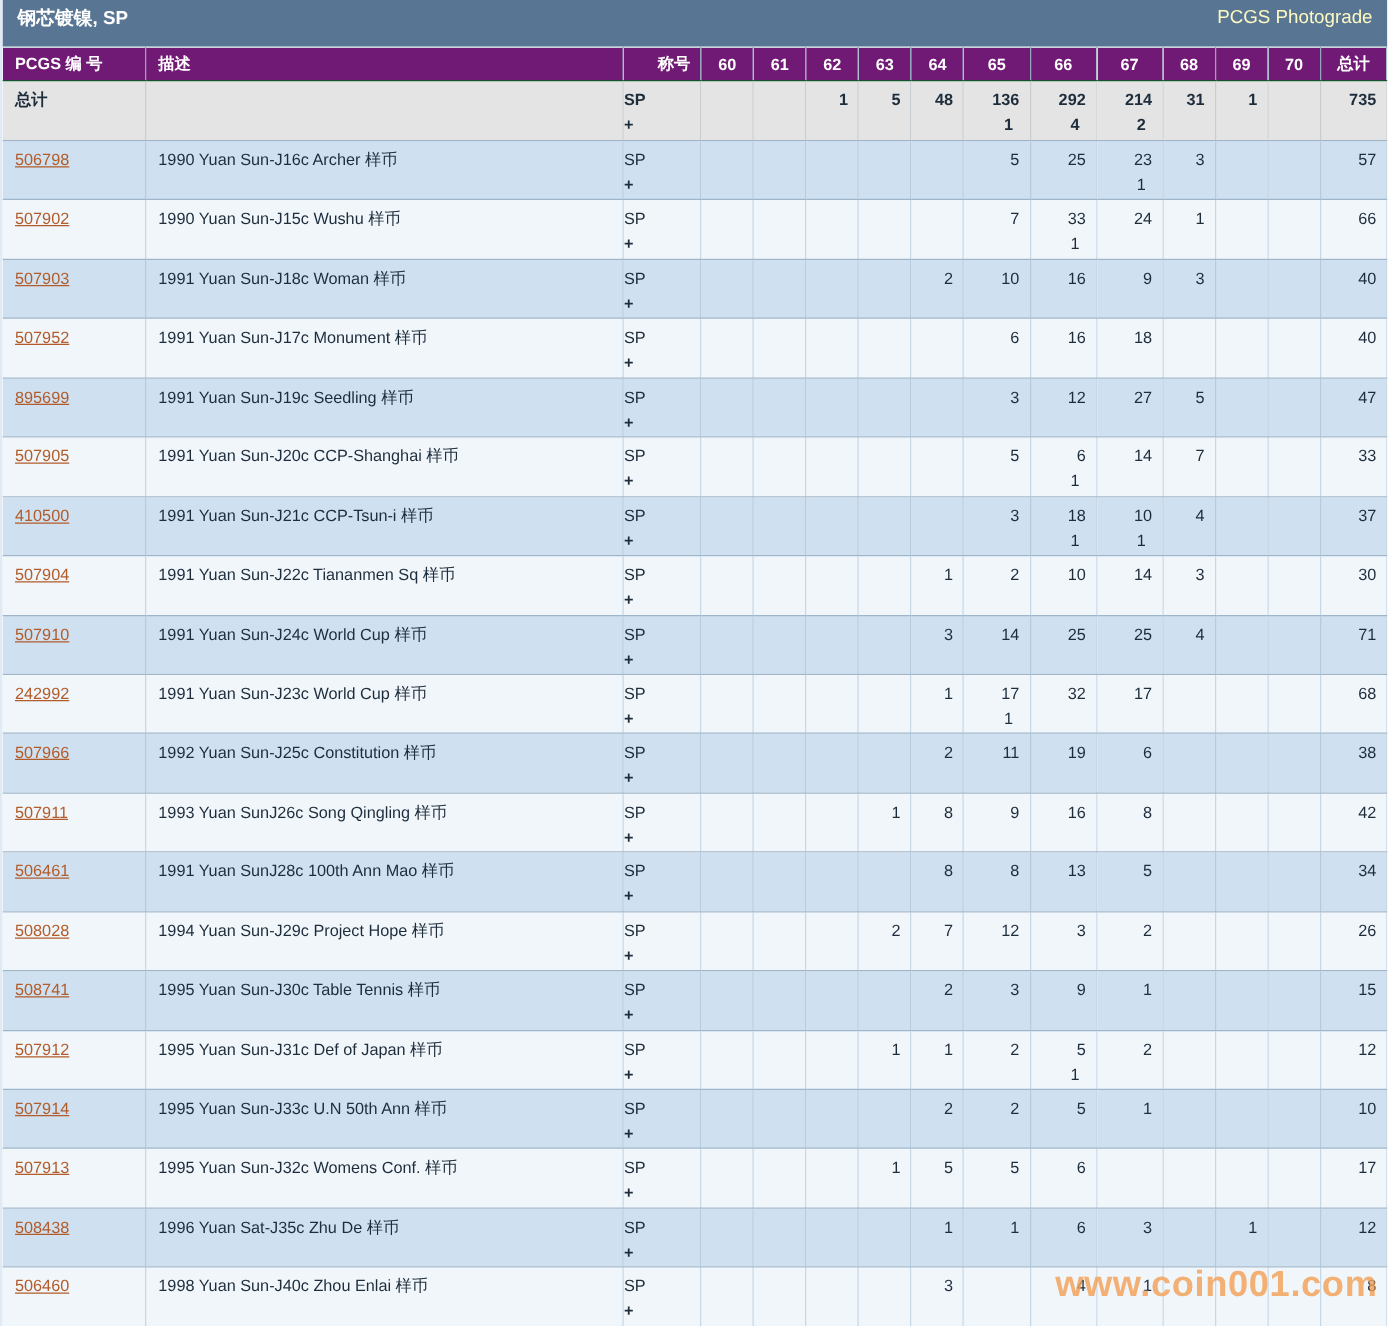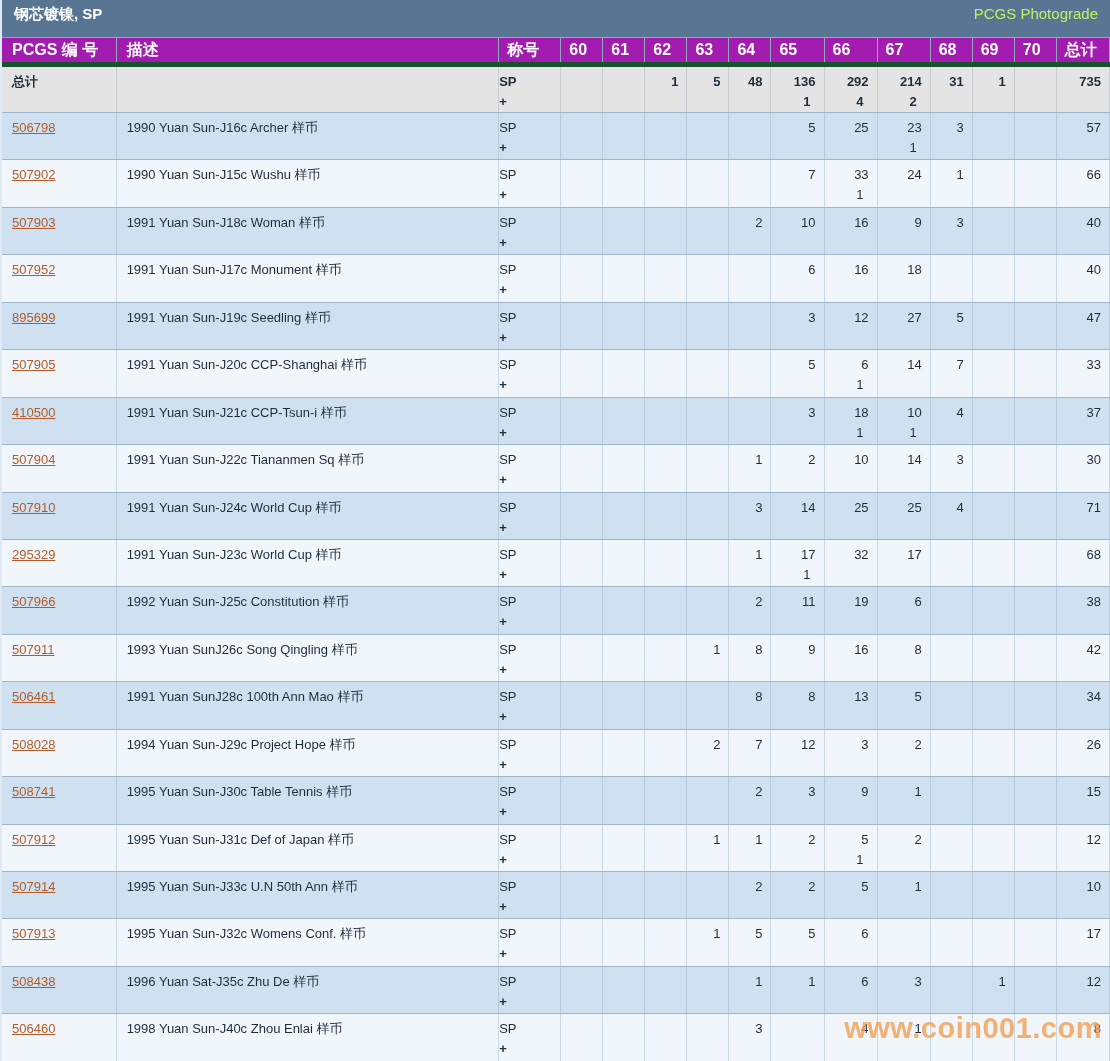--- a/index.html
+++ b/index.html
@@ -11,32 +11,32 @@
   }
   .report { width:1110px; height:1061px; border-left:2px solid #dfeaf4; overflow:hidden; }
 
   
   .titlebar {
     height:37px; background:#587693;
     display:flex; justify-content:space-between; align-items:flex-start;
     padding:5px 12px 0 12px;
   }
   .titlebar .title { color:#ffffff; font-weight:bold; font-size:15px; }
-  .titlebar .photograde { color:#bef264; font-size:15px; cursor:pointer; text-decoration:none; }
+  .titlebar .photograde { color:#fef9c3; font-size:15px; cursor:pointer; text-decoration:none; }
 
   
   table { border-collapse:collapse; table-layout:fixed; width:1108px; }
   th {
-    background:#a21caf; color:#ffffff; font-size:16px; font-weight:bold;
+    background:#701a75; color:#ffffff; font-size:13px; font-weight:bold;
     height:27px; padding:0 8px; white-space:nowrap; overflow:hidden;
-    border-top:1px solid #93a9bb; border-right:1px solid #93a9bb; border-bottom:5px solid #14532d;
+    border-top:1px solid #93a9bb; border-right:1px solid #93a9bb; border-bottom:1px solid #14532d;
   }
   th.left   { text-align:left; padding-left:10px; }
-  th.center { text-align:left; }
-  th.num    { text-align:left; }
+  th.center { text-align:right; }
+  th.num    { text-align:center; }
 
   td {
     font-size:13px; color:#1e2d3c; vertical-align:top; padding:0;
     height:47.45px; overflow:hidden; white-space:nowrap;
     border-right:1px solid #b7cbdd; border-bottom:1px solid #9fb6ca;
   }
   tr.odd  td { background:#cfe1f1; }
   tr.even td { background:#f1f6fb; border-right-color:#c6d7e6; }
   tr.totals td {
     background:#e4e4e4; font-weight:bold; height:48px;
@@ -585,21 +585,21 @@
           </td>
           <td class="num">
             <span class="l1"></span>
           </td>
           <td class="num">
             <span class="l1">71</span>
           </td>
         </tr>
         <tr class="even">
           <td class="left">
-            <span class="l1 idlink">295329</span>
+            <span class="l1 idlink">242992</span>
           </td>
           <td class="left">
             <span class="l1">1991 Yuan Sun-J23c World Cup 样币</span>
           </td>
           <td class="center">
             <span class="l1">SP</span>
             <span class="l2 plus">+</span>
           </td>
           <td class="num">
             <span class="l1"></span>

